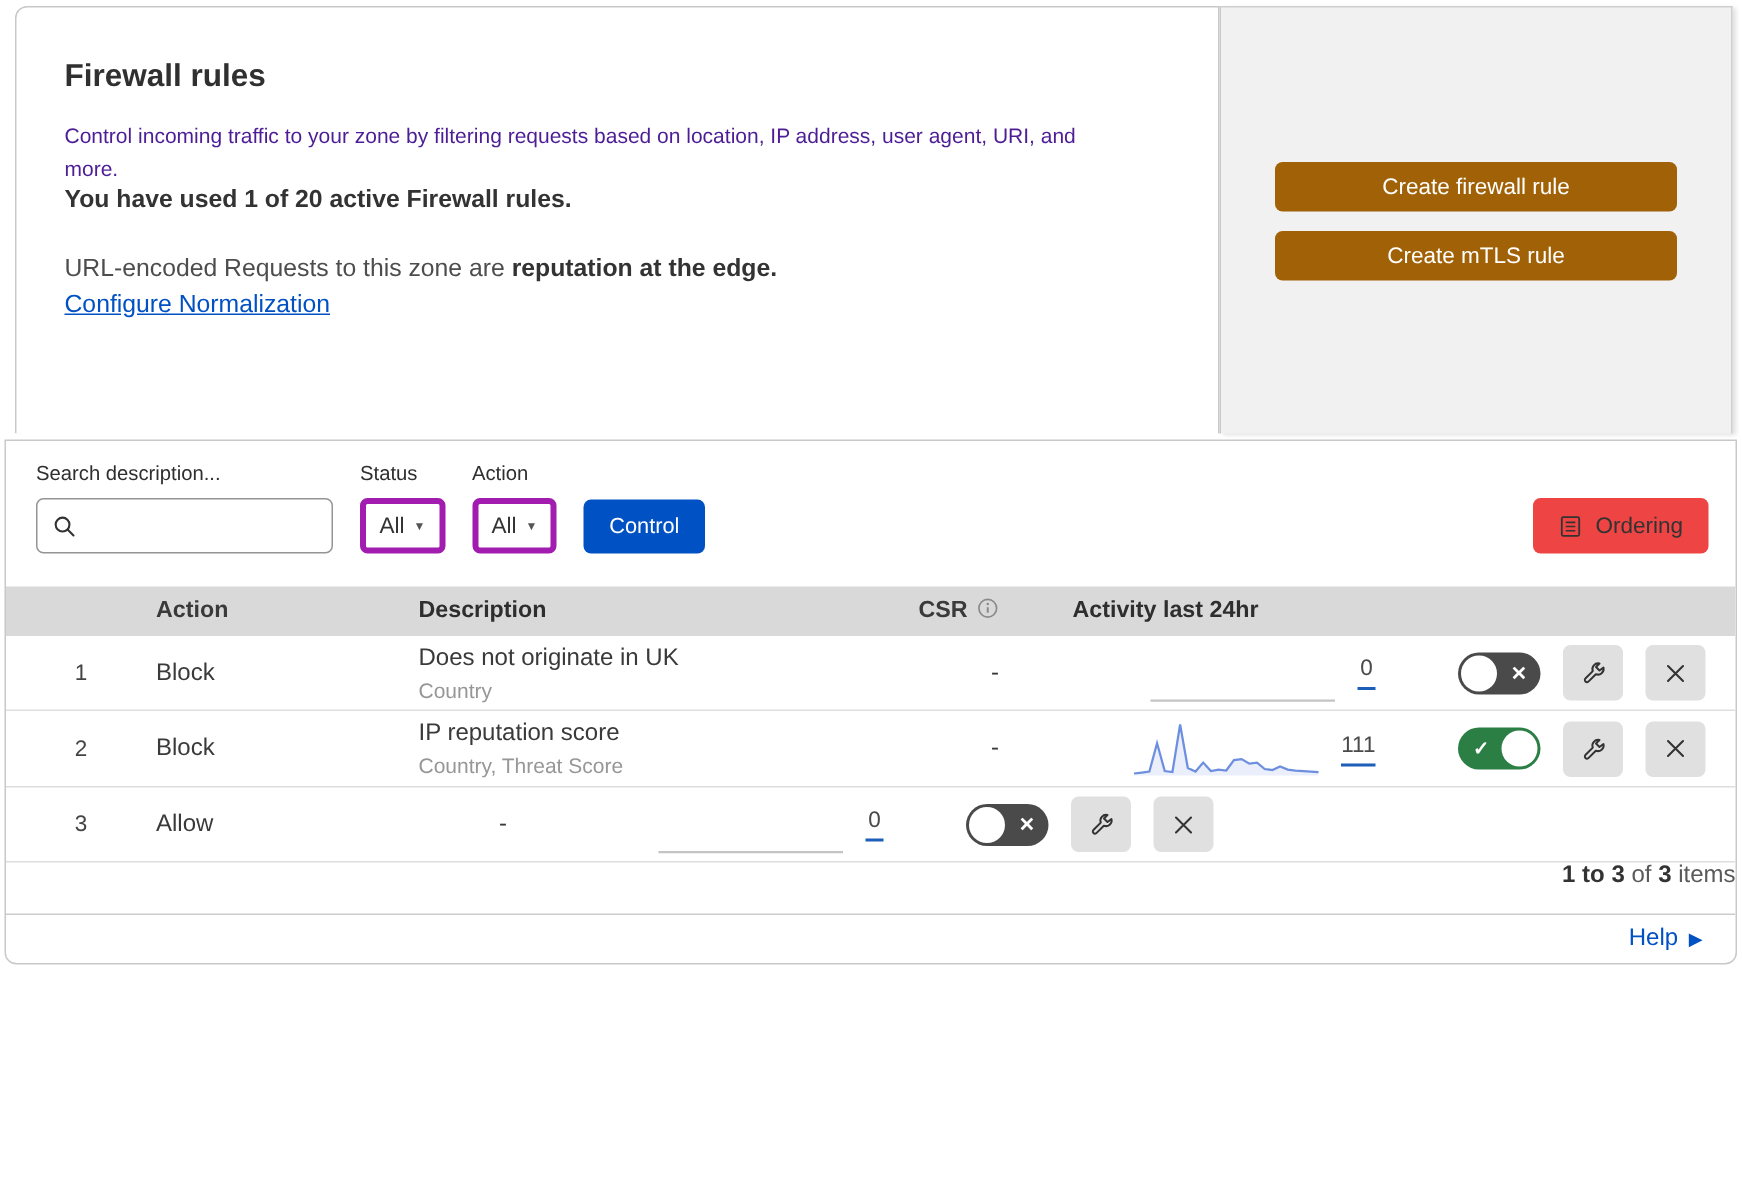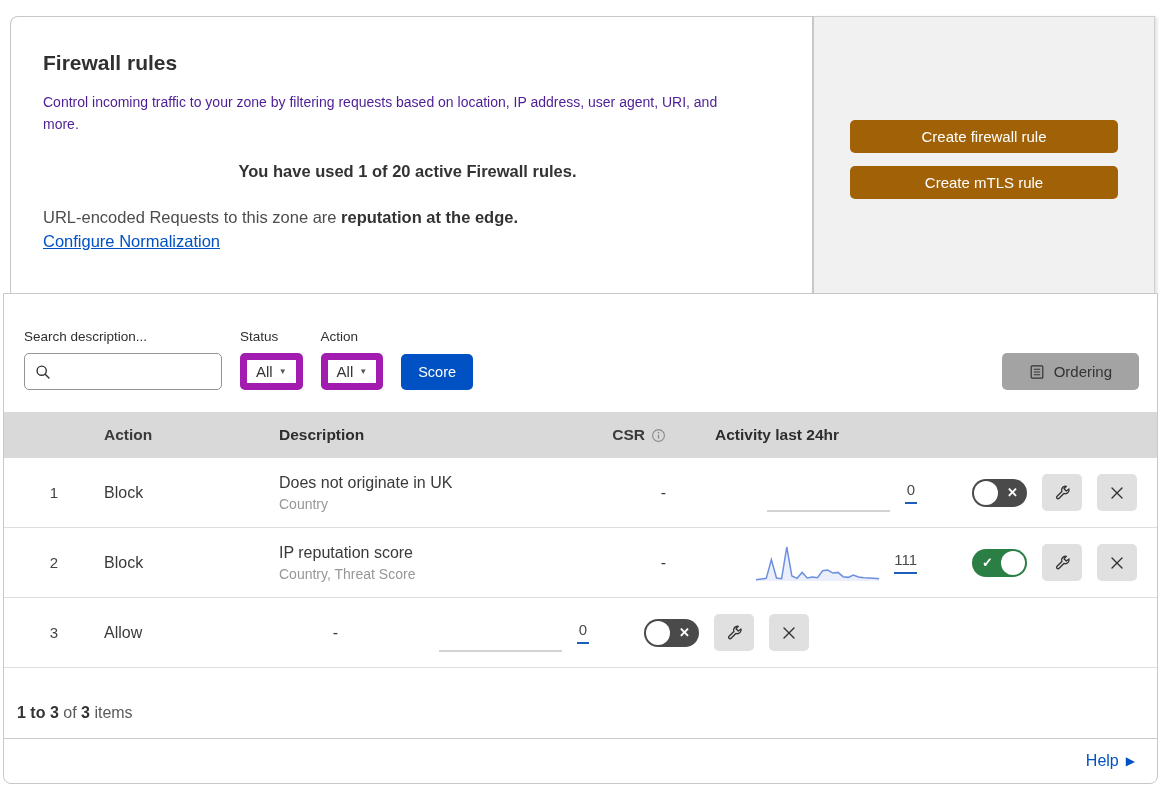--- a/index.html
+++ b/index.html
@@ -1,76 +1,76 @@
 <!DOCTYPE html>
 <html><head>
 <meta charset="utf-8">
 <style>
   * { margin:0; padding:0; box-sizing:border-box; }
   html,body { width:1161px; height:791px; background:#fff; font-family:"Liberation Sans", sans-serif; color:#333; }
   .page { position:relative; width:1161px; height:791px; }
 
   
-  .top-row { position:absolute; left:10px; top:16px; width:1145px; height:285px; display:flex; }
+  .top-row { position:absolute; left:10px; top:4px; width:1145px; height:285px; display:flex; }
   .intro-card { flex:1; background:#fff; border:1px solid #c8c8c8; border-bottom:none; border-radius:8px 0 0 0; padding:34px 40px 0 32px; }
   .intro-title { font-size:21px; font-weight:600; color:#303030; margin-bottom:16px; }
   .intro-desc { font-size:14px; line-height:1.6; color:#4c1d95; max-width:710px; }
-  .intro-usage { margin-top:26px; font-size:16.5px; font-weight:700; color:#333;text-align:center; }
+  .intro-usage { font-size:16.5px; font-weight:700; color:#333; }
   .intro-norm { margin-top:27px; font-size:16.5px; color:#4d4d4d; }
   .intro-norm b { color:#333; }
   .intro-link { display:inline-block; margin-top:5px; font-size:16.5px; color:#0051c3; text-decoration:underline; cursor:pointer; }
   .side-panel { width:342px; background:#f1f1f1; border:1px solid #cfcfcf; border-left:1px solid #c8c8c8; border-bottom:none; box-shadow:2px 1px 3px rgba(0,0,0,0.12); display:flex; flex-direction:column; justify-content:center; gap:13px; padding:0 36px; }
   .btn-primary { display:block; width:100%; height:33px; background:#a16207; color:#fff; border:none; border-radius:5px; font-family:inherit; font-size:15px; cursor:pointer; }
 
   
-  .main-card { position:absolute; left:3px; top:293px; width:1155px; height:491px; background:#fff; border:1px solid #c8c8c8; border-radius:0 0 8px 8px; display:flex; flex-direction:column; overflow:hidden; }
+  .main-card { position:absolute; left:3px; top:293px; width:1155px; height:350px; background:#fff; border:1px solid #c8c8c8; border-radius:0 0 8px 8px; display:flex; flex-direction:column; overflow:hidden; }
 
   
   .filter-bar { display:flex; align-items:flex-end; padding:14px 18px 22px 20px; height:118px; }
   .field { display:flex; flex-direction:column; }
   .field-label { font-size:13.5px; color:#2f2f2f; margin-bottom:9px; }
   .search-box { width:198px; height:37px; border:1px solid #949494; border-radius:5px; display:flex; align-items:center; padding-left:10px; background:#fff; }
   .search-box input { border:none; outline:none; flex:1; height:100%; font-family:inherit; font-size:14px; margin-left:8px; background:transparent; }
-  .dd { height:37px; border:7px solid #a21caf; border-radius:5px; background:#fff; display:flex; align-items:center; justify-content:center; gap:6px; padding:0 9px; font-size:15px; color:#333; cursor:pointer; }
+  .dd { height:37px; border:4px solid #a21caf; border-radius:5px; background:#fff; display:flex; align-items:center; justify-content:center; gap:6px; padding:0 9px; font-size:15px; color:#333; cursor:pointer; }
   .dd-arrow { font-size:8px; color:#555; }
   .ml18 { margin-left:18px; }
   .btn-search { height:36px; padding:0 17px; margin-left:18px; background:#0051c3; color:#fff; border:none; border-radius:5px; font-family:inherit; font-size:14.5px; cursor:pointer; }
-  .btn-ordering { margin-left:auto; height:37px; padding:0 27px; background:#a3a3a3; color:#333; border:none; border-radius:5px; font-family:inherit; font-size:15px; display:flex; align-items:center; gap:9px; cursor:pointer; }
+  .btn-ordering { margin-left:auto; height:37px; padding:0 17px; background:#ef4444; color:#333; border:none; border-radius:5px; font-family:inherit; font-size:15px; display:flex; align-items:center; gap:9px; cursor:pointer; }
 
   
   .thead { height:46px; background:#d9d9d9; display:flex; align-items:center; font-size:15.5px; font-weight:600; color:#2e2e2e; }
   .trow { height:70px; display:flex; align-items:center; border-bottom:1px solid #dedede; font-size:16px; }
   .col-num { width:100px; text-align:center; font-size:15px; color:#444; }
   .col-action { width:175px; color:#3a3a3a; }
   .col-desc { flex:1; }
   .desc-title { font-size:16px; color:#3a3a3a; }
   .desc-sub { font-size:14px; color:#979797; margin-top:4px; }
   .col-csr { width:105px; text-align:right; padding-right:46px; color:#3a3a3a; }
-  .th-csr { display:flex; align-items:center; justify-content:flex-end; gap:6px; }
+  .th-csr { display:flex; align-items:flex-start; justify-content:flex-end; gap:6px; }
   .col-activity { width:230px; display:flex; align-items:center; justify-content:flex-end; gap:14px; padding-right:25px; }
   .th-activity { display:block; padding-left:3px; padding-right:0; }
   .spark { width:125px; height:40px; display:inline-block; }
   .count-link { font-size:15px; color:#4a4a4a; padding-bottom:4px; border-bottom:2px solid #1d5fb8; min-width:12px; text-align:center; cursor:pointer; text-decoration:none; }
   .col-controls { width:215px; display:flex; align-items:center; justify-content:flex-end; gap:15px; padding-right:20px; }
 
   
   .toggle { position:relative; width:55px; height:28px; border-radius:14px; cursor:pointer; flex:none; }
   .toggle .knob { position:absolute; top:2px; width:24px; height:24px; border-radius:50%; background:#fff; }
   .toggle .mark { position:absolute; top:0; height:28px; line-height:28px; color:#fff; font-size:13px; font-weight:bold; }
   .toggle.off { background:#4a4a4a; }
   .toggle.off .knob { left:2px; }
   .toggle.off .mark { right:9px; }
   .toggle.on { background:#2b7e44; }
   .toggle.on .knob { right:2px; }
   .toggle.on .mark { left:10px; }
 
   .icon-btn { width:40px; height:37px; background:#e0e0e0; border:none; border-radius:5px; display:flex; align-items:center; justify-content:center; cursor:pointer; flex:none; }
 
   
-  .items-area { flex:1; display:flex; align-items:flex-end; padding:0 0 16px 13px; font-size:16px; color:#5a5a5a; }
+  .items-area { flex:1; display:flex; align-items:flex-end; padding:0 0 16px 13px; font-size:16px; color:#5a5a5a;justify-content:flex-end; }
   .items-area b { color:#333; }
   .help-bar { height:45px; border-top:1px solid #cccccc; display:flex; align-items:center; justify-content:flex-end; padding-right:22px; }
   .help-link { color:#0051c3; font-size:16px; display:flex; align-items:center; gap:7px; cursor:pointer; text-decoration:none; }
   .help-arrow { font-size:12px; }
 </style>
 </head>
 <body>
 
 <div class="page">
 
@@ -110,21 +110,21 @@
           <span class="dd-arrow">▼</span>
         </div>
       </div>
       <div class="field ml18">
         <span class="field-label">Action</span>
         <div class="dd">
           <span>All</span>
           <span class="dd-arrow">▼</span>
         </div>
       </div>
-      <button class="btn-search">Score</button>
+      <button class="btn-search">Control</button>
       <button class="btn-ordering">
         <span style="display:flex">
           <svg width="16" height="16" viewBox="0 0 16 16">
               <rect x="2.2" y="1.8" width="11.6" height="12.4" rx="1" fill="none" stroke="#333" stroke-width="1.2"></rect>
               <line x1="4.8" y1="5.2" x2="11.2" y2="5.2" stroke="#333" stroke-width="1.1"></line>
               <line x1="4.8" y1="8" x2="11.2" y2="8" stroke="#333" stroke-width="1.1"></line>
               <line x1="4.8" y1="10.8" x2="11.2" y2="10.8" stroke="#333" stroke-width="1.1"></line>
             </svg>
         </span>
         <span>Ordering</span>

